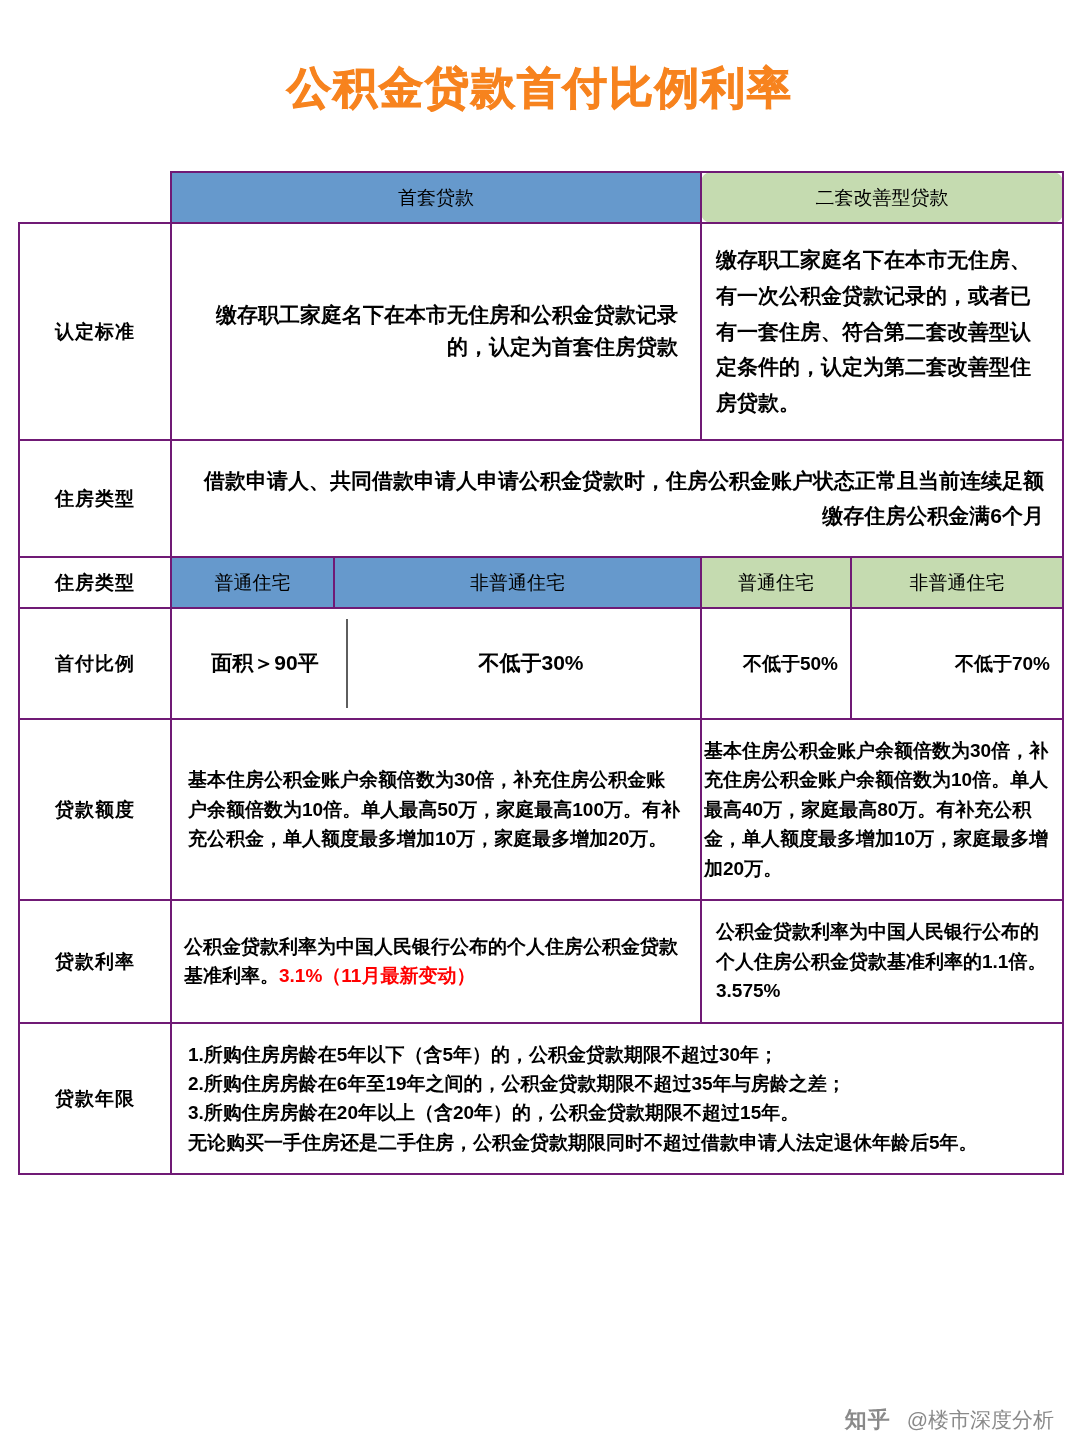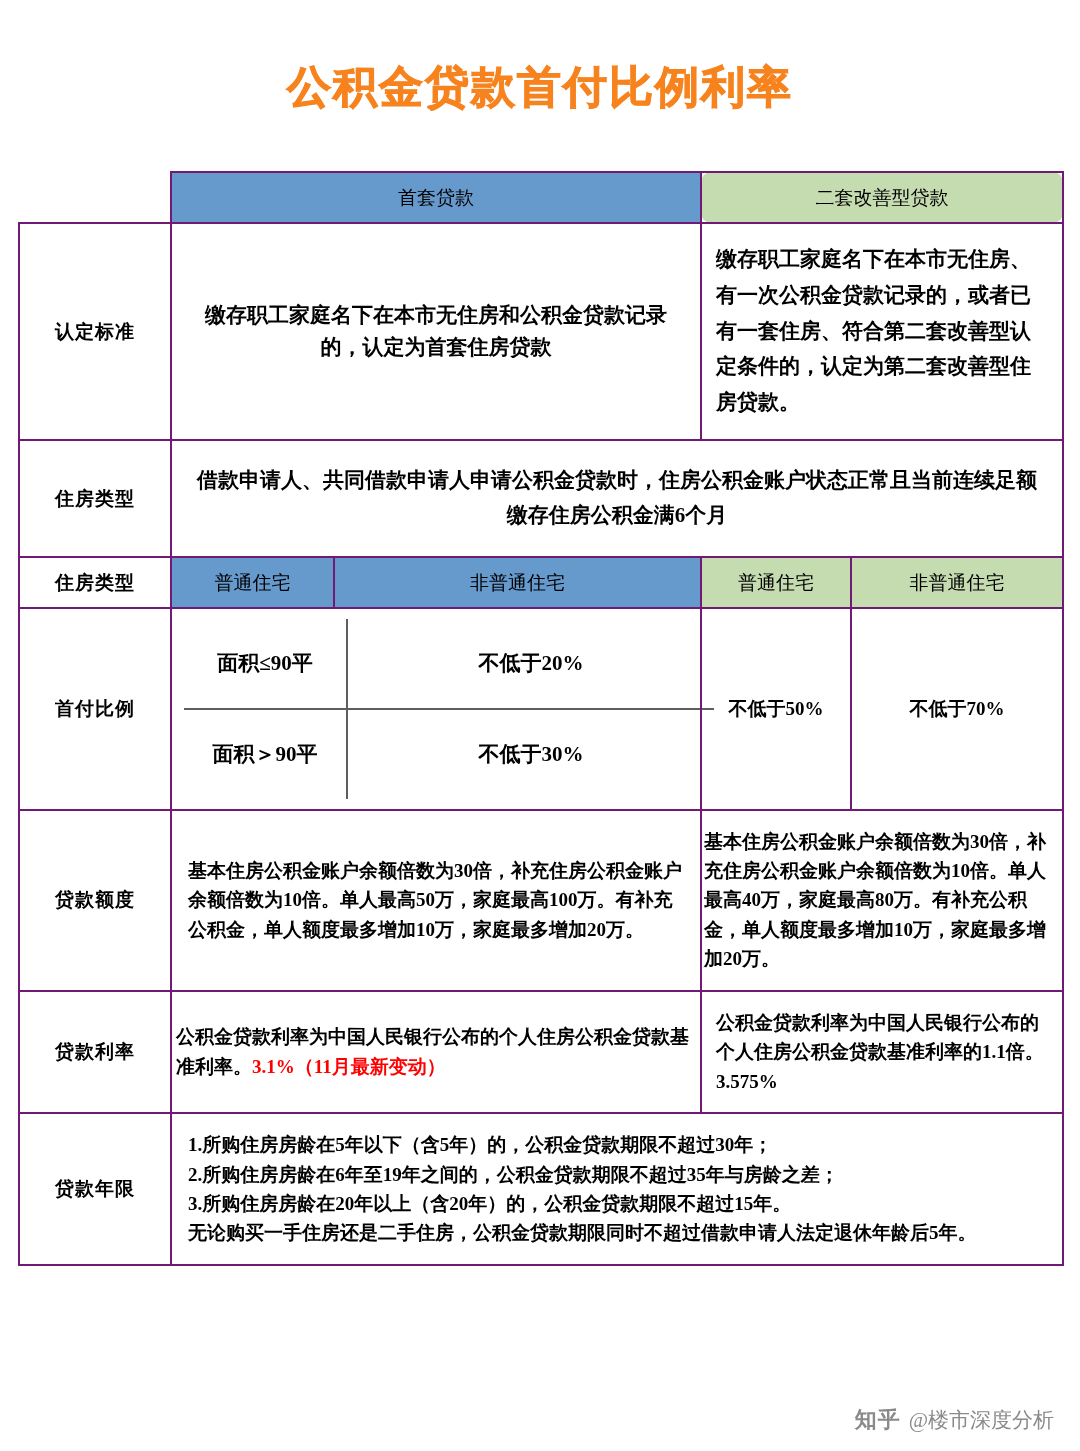--- a/index.html
+++ b/index.html
@@ -13,21 +13,20 @@
     font-family: "Liberation Sans", sans-serif;
     color: #000000;
     position: relative;
     overflow: hidden;
   }
   .page {
     width: 1080px;
     height: 1451px;
     position: relative;
     box-sizing: border-box;
-    font-family: Liberation Serif, serif;
   }
   .title {
     text-align: center;
     font-size: 44px;
     font-weight: bold;
     color: #F7831E;
     letter-spacing: 2px;
     padding-top: 62px;
     padding-bottom: 0;
     line-height: 1.2;
@@ -73,21 +72,21 @@
     font-size: 21px;
     padding: 12px 8px;
   }
   .sub-green {
     background: #C5DBB0;
     text-align: center;
     font-size: 21px;
     padding: 12px 8px;
   }
   .ctr {
-    text-align: center;
+    text-align: right;
   }
   .just {
     text-align: left;
   }
   .big {
     font-size: 21px;
     font-weight: bold;
   }
   .cellbold {
     font-weight: bold;
@@ -112,21 +111,21 @@
   table.inner td.noleft { border-left: none; }
   table.inner td.noright { border-right: none; }
   table.inner tr:first-child td { border-top: none; }
   table.inner tr:last-child td { border-bottom: none; }
   .watermark {
     position: absolute;
     right: 26px;
     bottom: 16px;
     display: flex;
     align-items: center;
-    gap: 8px;
+    gap: 16px;
     color: #8a8a8a;
     font-size: 21px;
   }
   .zhihu-logo {
     font-size: 22px;
     font-weight: bold;
     color: #8a8a8a;
     letter-spacing: 1px;
   }
   .hdr-top-empty {
@@ -193,44 +192,40 @@
 
     <tr>
       <td class="rowlabel">首付比例</td>
       <td class="nopad" colspan="2">
         <table class="inner">
           <colgroup>
                 <col style="width:163px">
                 <col style="width:367px">
               </colgroup>
           <tbody>
-                <tr>
-            <td class="noleft">面积≤90平</td>
-            <td class="noright">不低于20%</td>
-          </tr>
           <tr>
             <td class="noleft">面积＞90平</td>
             <td class="noright">不低于30%</td>
           </tr>
         </tbody>
             </table>
       </td>
       <td class="ctr big">不低于50%</td>
       <td class="ctr big">不低于70%</td>
     </tr>
 
     <tr>
       <td class="rowlabel">贷款额度</td>
       <td class="just loanlimit" colspan="2" style="padding:16px 16px;">基本住房公积金账户余额倍数为30倍，补充住房公积金账户余额倍数为10倍。单人最高50万，家庭最高100万。有补充公积金，单人额度最多增加10万，家庭最多增加20万。</td>
       <td class="just loanlimit" colspan="2" style="padding:16px 2px;">基本住房公积金账户余额倍数为30倍，补充住房公积金账户余额倍数为10倍。单人最高40万，家庭最高80万。有补充公积金，单人额度最多增加10万，家庭最多增加20万。</td>
     </tr>
 
     <tr>
       <td class="rowlabel">贷款利率</td>
-      <td class="just rate" colspan="2" style="padding:16px 4px;"><span>公积金贷款利率为中国人民银行公布的个人住房公积金贷款基准利率。</span><span class="red">3.1%（11月最新变动）</span></td>
+      <td class="just rate" colspan="2" style="padding:16px 12px;"><span>公积金贷款利率为中国人民银行公布的个人住房公积金贷款基准利率。</span><span class="red">3.1%（11月最新变动）</span></td>
       <td class="just rate" colspan="2" style="padding:16px 14px;">公积金贷款利率为中国人民银行公布的个人住房公积金贷款基准利率的1.1倍。3.575%</td>
     </tr>
 
     <tr>
       <td class="rowlabel">贷款年限</td>
       <td class="just years" colspan="4" style="padding:16px 16px;white-space:pre-line;">1.所购住房房龄在5年以下（含5年）的，公积金贷款期限不超过30年；
 2.所购住房房龄在6年至19年之间的，公积金贷款期限不超过35年与房龄之差；
 3.所购住房房龄在20年以上（含20年）的，公积金贷款期限不超过15年。
 无论购买一手住房还是二手住房，公积金贷款期限同时不超过借款申请人法定退休年龄后5年。</td>
     </tr>

